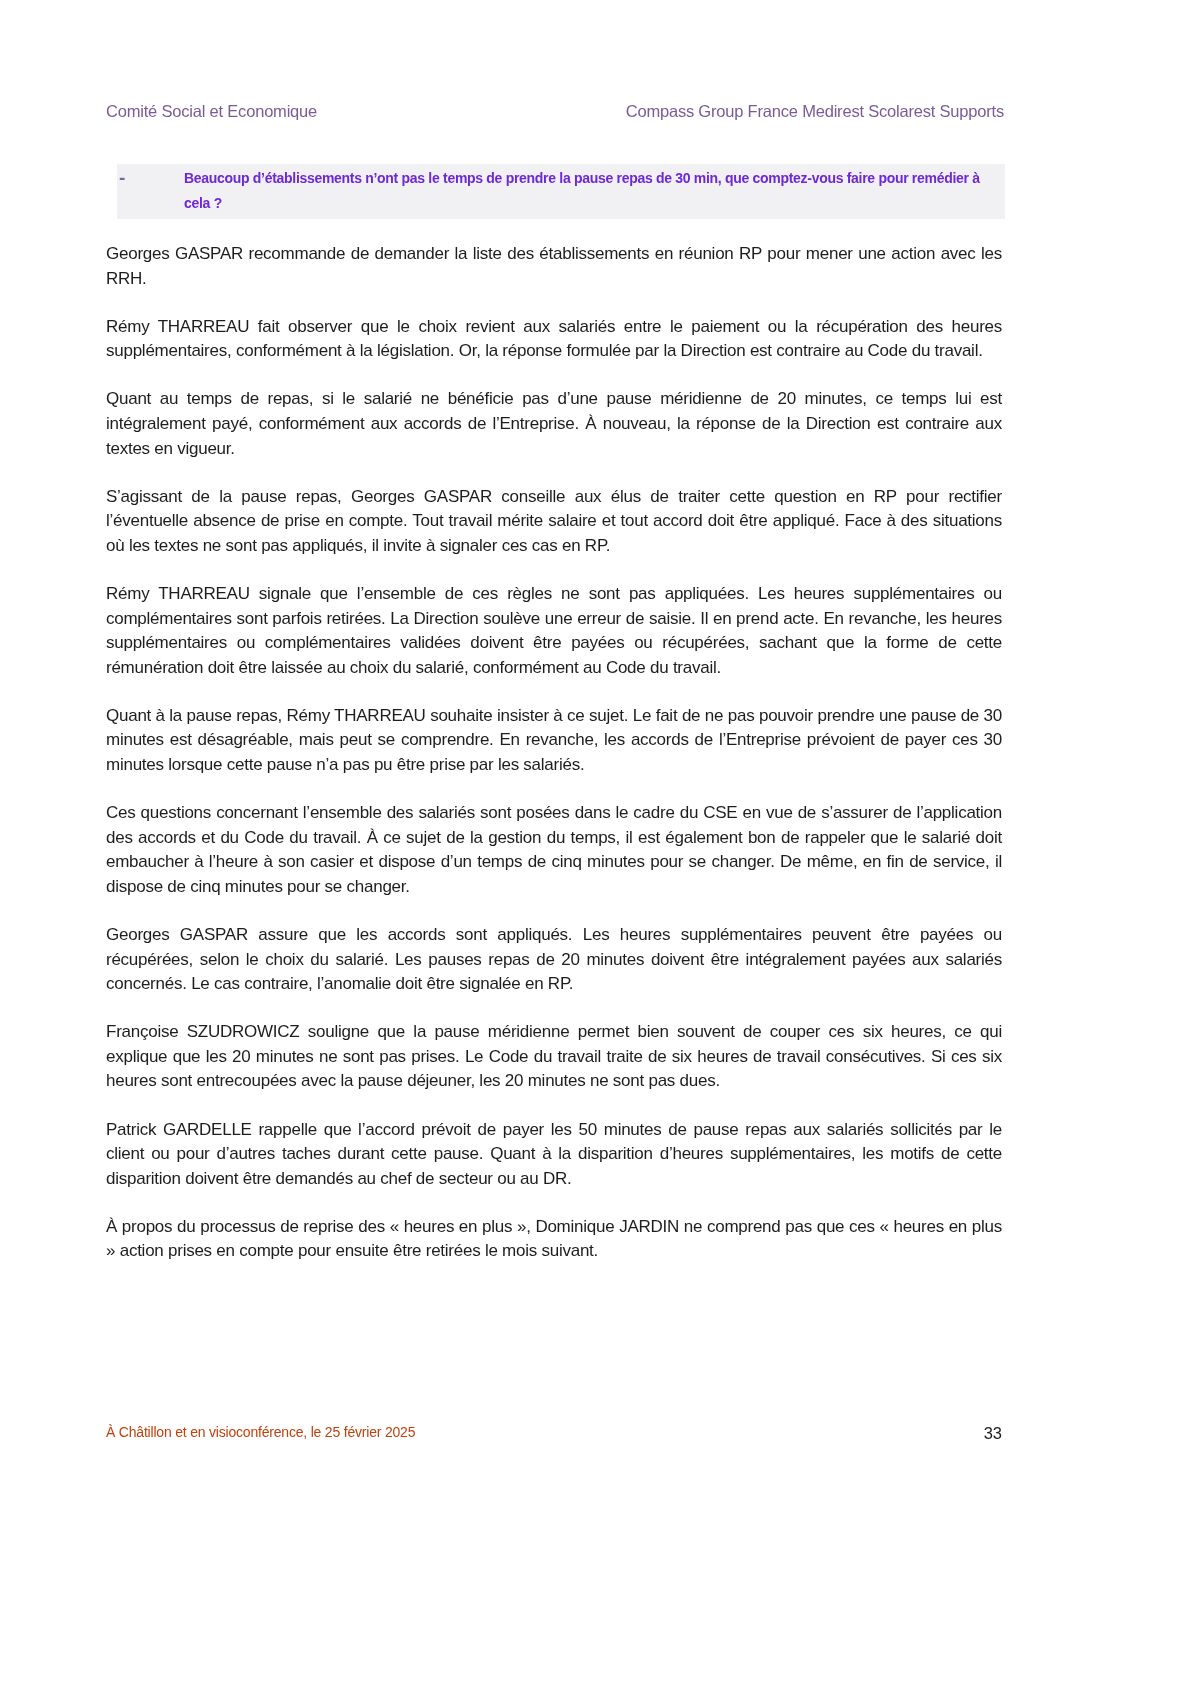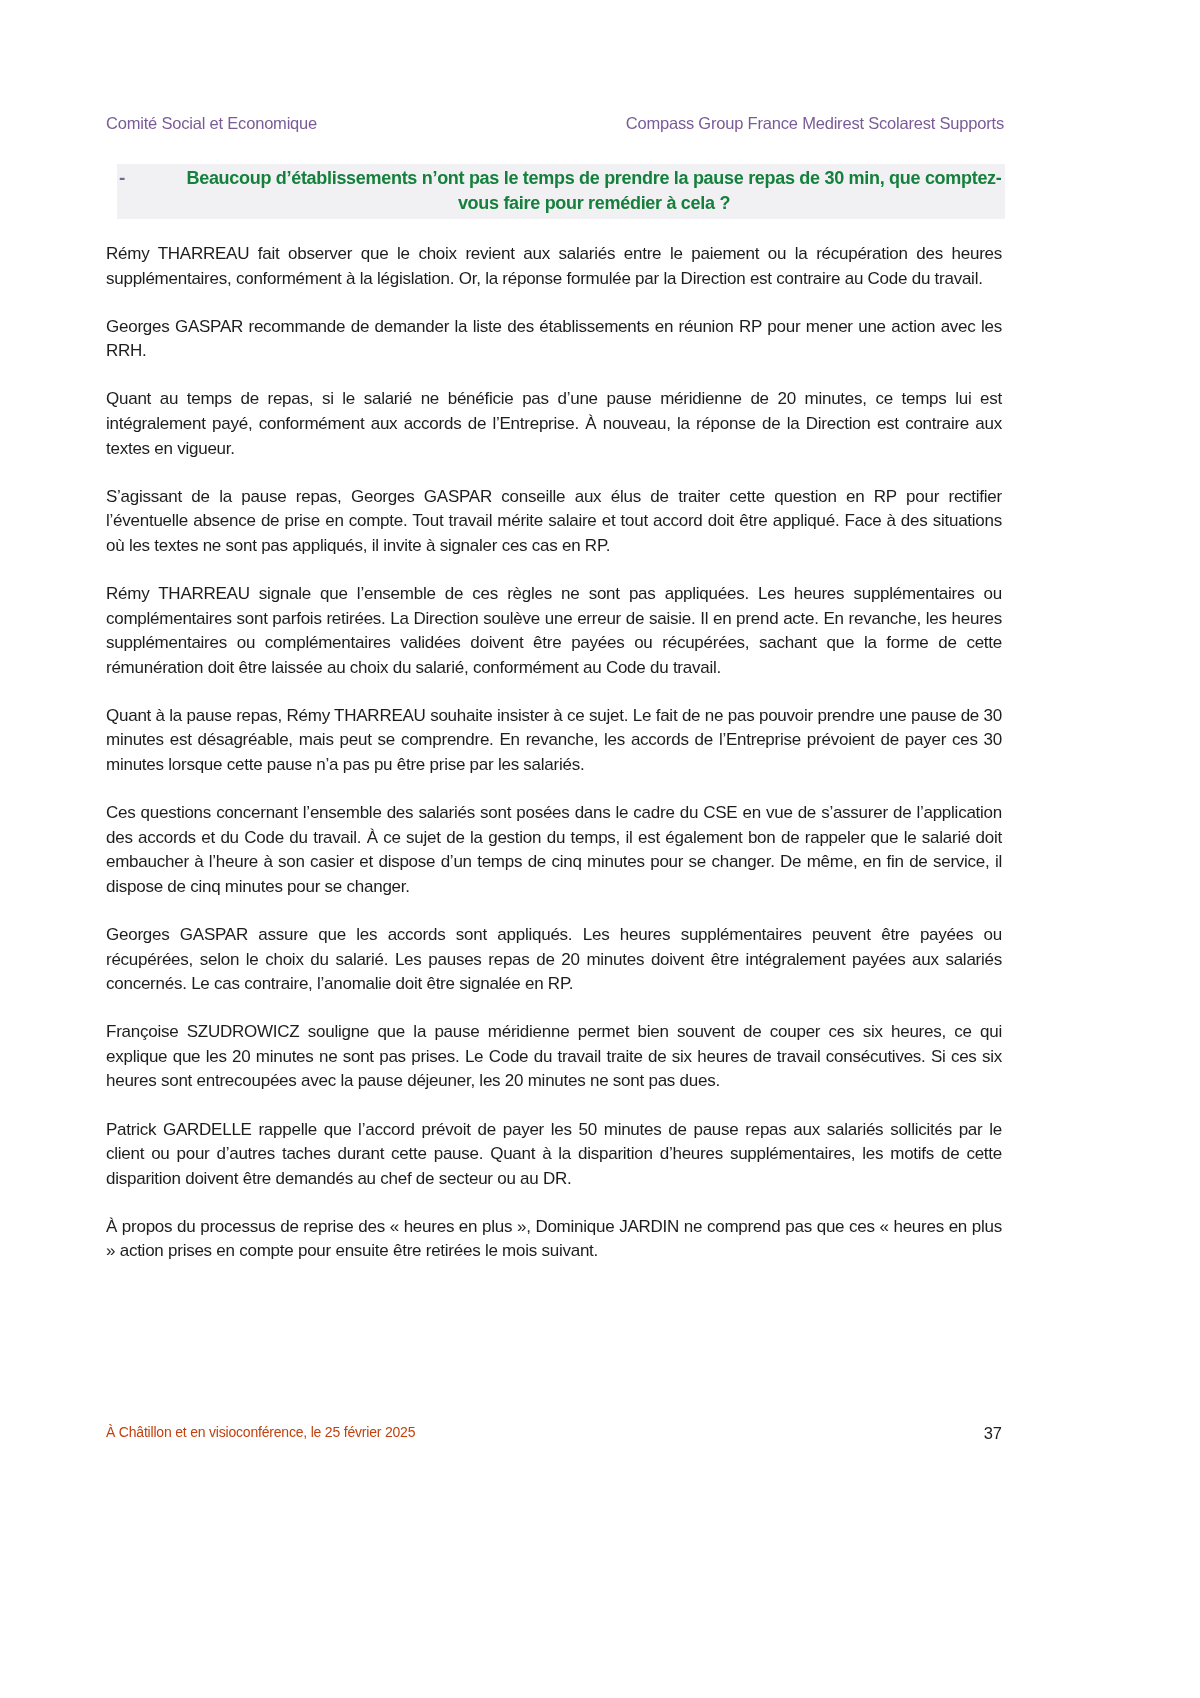--- a/index.html
+++ b/index.html
@@ -1,37 +1,36 @@
 <!DOCTYPE html>
 <html><head>
   <meta charset="utf-8">
   <style>
     html, body { margin: 0; padding: 0; background: #ffffff; }
     body { width: 1200px; height: 1698px; position: relative; overflow: hidden;
            font-family: "Liberation Sans", sans-serif; color: #1d1d1d; }
     .page { position: absolute; left: 0; top: 0; width: 1200px; height: 1698px; }
     .header-left, .header-right {
-      position: absolute; top: 114px; font-size: 16.5px; color: #7a5b98;
+      position: absolute; top: 102px; font-size: 16.5px; color: #7a5b98;
       font-family: "Liberation Sans", sans-serif; letter-spacing: -0.2px;
     }
     .header-left { left: 106px; }
     .header-right { right: 196px; }
     .question-box {
       position: absolute; left: 117px; top: 164px; width: 888px; height: 55px;
       background: #f1f0f2;
     }
     .question-dash {
       position: absolute; left: 119px; top: 167px; font-size: 19px; font-weight: bold;
       color: #7a6596;
     }
     .question-text {
       position: absolute; left: 184px; top: 166px; width: 820px;
-      font-size: 18px; font-weight: bold; color: #15803d; line-height: 25px;
+      font-size: 14px; font-weight: bold; color: #6d28d9; line-height: 25px;
       letter-spacing: -0.3px;
-      text-align: center;
     }
     .body-text {
       position: absolute; left: 106px; top: 242px; width: 896px;
     }
     .para {
       margin: 0 0 23.5px 0; font-size: 17px; line-height: 24.6px;
       text-align: justify; letter-spacing: -0.25px; color: #1d1d1d;
     }
     .footer-left {
       position: absolute; left: 106px; top: 1424px; font-size: 14px; color: #c2410c;
@@ -47,29 +46,29 @@
 <div class="page">
 
   <div class="header-left">Comité Social et Economique</div>
   <div class="header-right">Compass Group France Medirest Scolarest Supports</div>
 
   <div class="question-box"></div>
   <div class="question-dash">-</div>
   <div class="question-text">Beaucoup d’établissements n’ont pas le temps de prendre la pause repas de 30 min, que comptez-vous faire pour remédier à cela ?</div>
 
   <div class="body-text">
+    <p class="para">Georges GASPAR recommande de demander la liste des établissements en réunion RP pour mener une action avec les RRH.</p>
     <p class="para">Rémy THARREAU fait observer que le choix revient aux salariés entre le paiement ou la récupération des heures supplémentaires, conformément à la législation. Or, la réponse formulée par la Direction est contraire au Code du travail.</p>
-    <p class="para">Georges GASPAR recommande de demander la liste des établissements en réunion RP pour mener une action avec les RRH.</p>
     <p class="para">Quant au temps de repas, si le salarié ne bénéficie pas d’une pause méridienne de 20 minutes, ce temps lui est intégralement payé, conformément aux accords de l’Entreprise. À nouveau, la réponse de la Direction est contraire aux textes en vigueur.</p>
     <p class="para">S’agissant de la pause repas, Georges GASPAR conseille aux élus de traiter cette question en RP pour rectifier l’éventuelle absence de prise en compte. Tout travail mérite salaire et tout accord doit être appliqué. Face à des situations où les textes ne sont pas appliqués, il invite à signaler ces cas en RP.</p>
     <p class="para">Rémy THARREAU signale que l’ensemble de ces règles ne sont pas appliquées. Les heures supplémentaires ou complémentaires sont parfois retirées. La Direction soulève une erreur de saisie. Il en prend acte. En revanche, les heures supplémentaires ou complémentaires validées doivent être payées ou récupérées, sachant que la forme de cette rémunération doit être laissée au choix du salarié, conformément au Code du travail.</p>
     <p class="para">Quant à la pause repas, Rémy THARREAU souhaite insister à ce sujet. Le fait de ne pas pouvoir prendre une pause de 30 minutes est désagréable, mais peut se comprendre. En revanche, les accords de l’Entreprise prévoient de payer ces 30 minutes lorsque cette pause n’a pas pu être prise par les salariés.</p>
     <p class="para">Ces questions concernant l’ensemble des salariés sont posées dans le cadre du CSE en vue de s’assurer de l’application des accords et du Code du travail. À ce sujet de la gestion du temps, il est également bon de rappeler que le salarié doit embaucher à l’heure à son casier et dispose d’un temps de cinq minutes pour se changer. De même, en fin de service, il dispose de cinq minutes pour se changer.</p>
     <p class="para">Georges GASPAR assure que les accords sont appliqués. Les heures supplémentaires peuvent être payées ou récupérées, selon le choix du salarié. Les pauses repas de 20 minutes doivent être intégralement payées aux salariés concernés. Le cas contraire, l’anomalie doit être signalée en RP.</p>
     <p class="para">Françoise SZUDROWICZ souligne que la pause méridienne permet bien souvent de couper ces six heures, ce qui explique que les 20 minutes ne sont pas prises. Le Code du travail traite de six heures de travail consécutives. Si ces six heures sont entrecoupées avec la pause déjeuner, les 20 minutes ne sont pas dues.</p>
     <p class="para">Patrick GARDELLE rappelle que l’accord prévoit de payer les 50 minutes de pause repas aux salariés sollicités par le client ou pour d’autres taches durant cette pause. Quant à la disparition d’heures supplémentaires, les motifs de cette disparition doivent être demandés au chef de secteur ou au DR.</p>
     <p class="para">À propos du processus de reprise des « heures en plus », Dominique JARDIN ne comprend pas que ces « heures en plus » action prises en compte pour ensuite être retirées le mois suivant.</p>
   </div>
 
   <div class="footer-left">À Châtillon et en visioconférence, le 25 février 2025</div>
-  <div class="footer-right">37</div>
+  <div class="footer-right">33</div>
 
 </div>
 
 </body></html>

